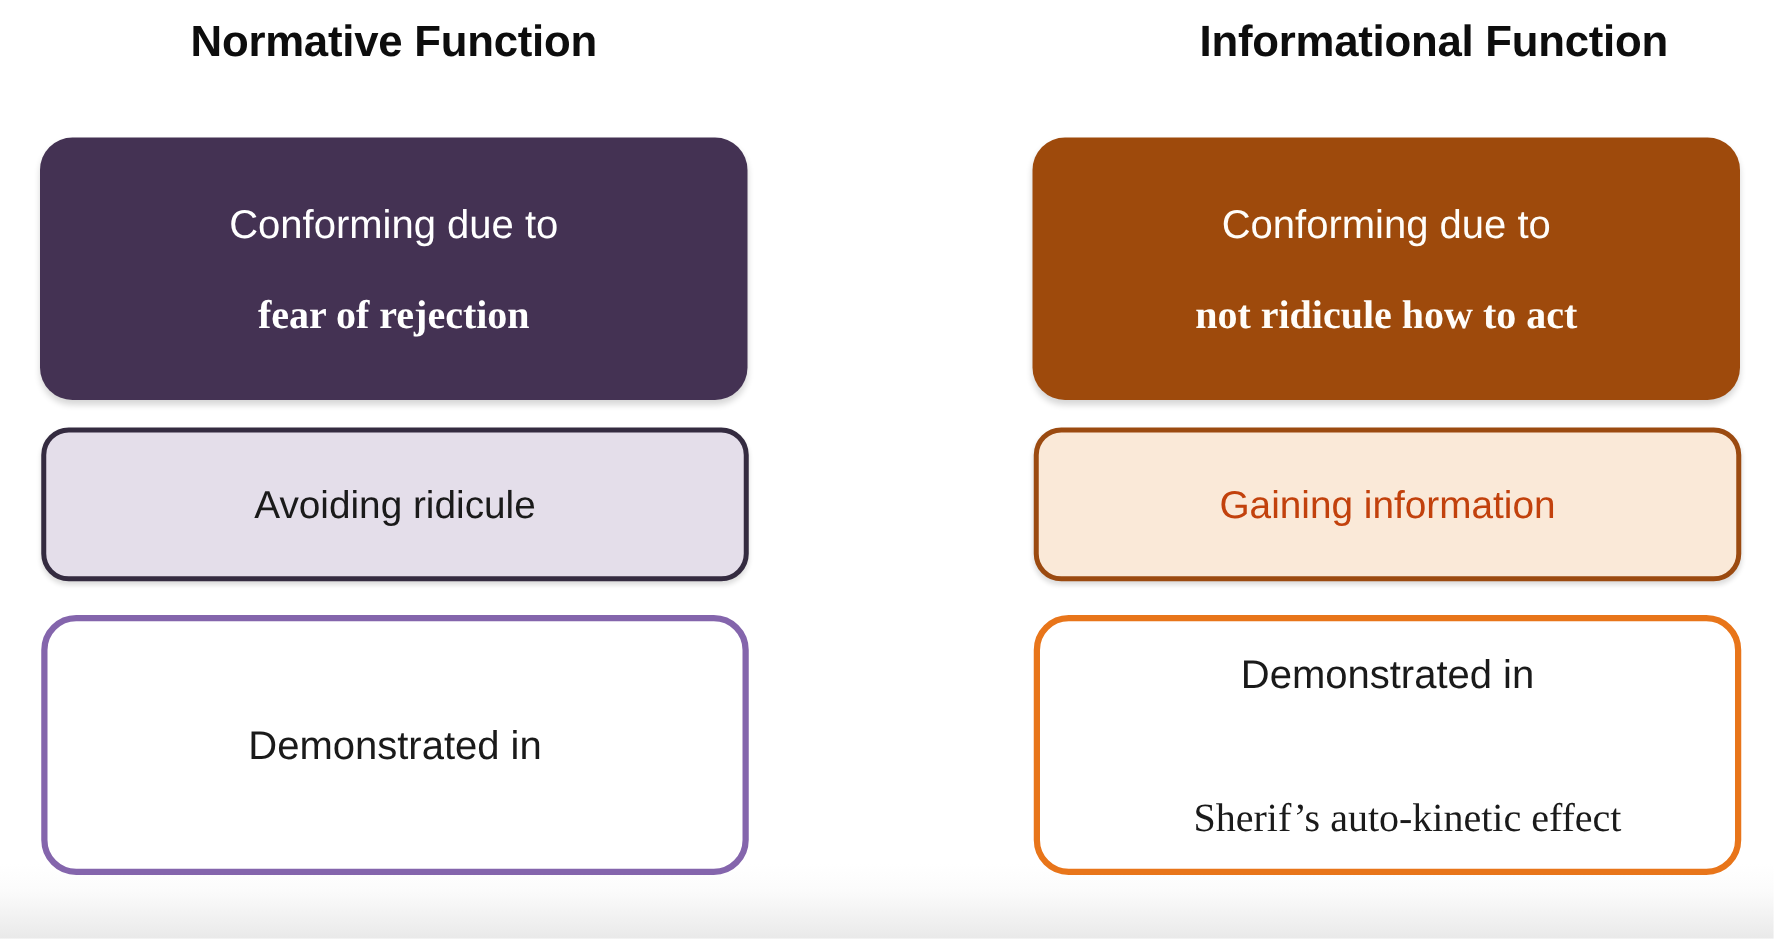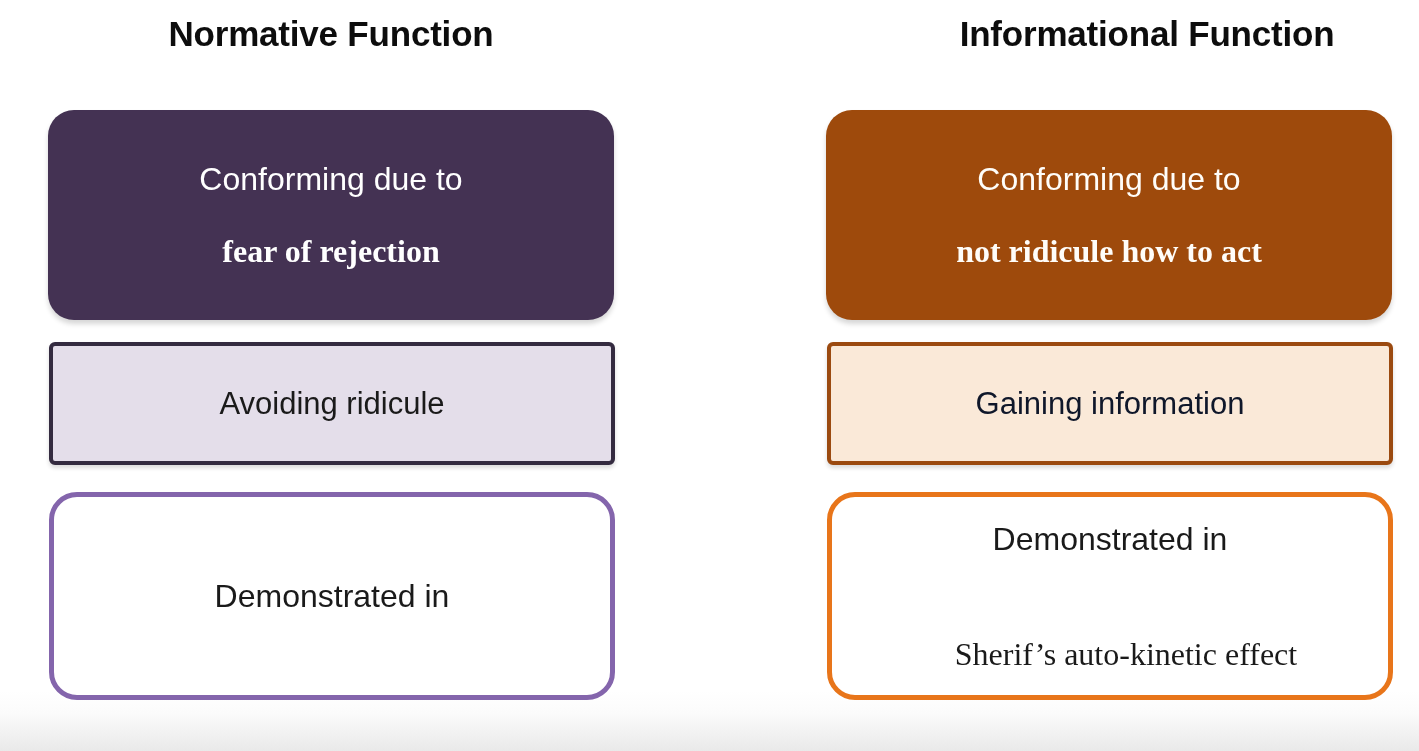--- a/index.html
+++ b/index.html
@@ -20,21 +20,21 @@
     height: 751px;
     background: linear-gradient(to bottom, #ffffff 0%, #ffffff 92%, #fbfbfb 95%, #e9e9e9 100%);
   }
 
   .column {
     position: absolute;
     top: 0;
     width: 640px;
     height: 751px;
   }
-  .column.left  { left: 16px; }
+  .column.left  { left: 0px; }
   .column.right { left: 779px; }
 
   .col-title {
     position: absolute;
     top: 12px;
     left: 0;
     width: 640px;
     text-align: center;
     font-size: 35px;
     font-weight: bold;
@@ -77,34 +77,34 @@
   .column.left  .card.row1 { left: 32px;  background: #443253; color: #ffffff; }
   .column.right .card.row1 { left: 47px;  background: #9E4A0C; color: #fffdf9; }
 
   
   .card.row2 {
     top: 342px;
     height: 123px;
     width: 566px;
     border-width: 4px;
     border-style: solid;
-    border-radius: 6px;
+    border-radius: 22px;
     box-shadow: 0 3px 4px rgba(0,0,0,0.14);
   }
   .column.left  .card.row2 {
     left: 33px;
     background: #E4DEEA;
     border-color: #342B40;
     color: #1a1a1a;
   }
   .column.right .card.row2 {
     left: 48px;
     background: #FAE9D8;
     border-color: #9B4A10;
-    color: #0f172a;
+    color: #c2410c;
   }
 
   
   .card.row3 {
     top: 492px;
     height: 208px;
     width: 566px;
     background: #ffffff;
     border-width: 5px;
     border-style: solid;

